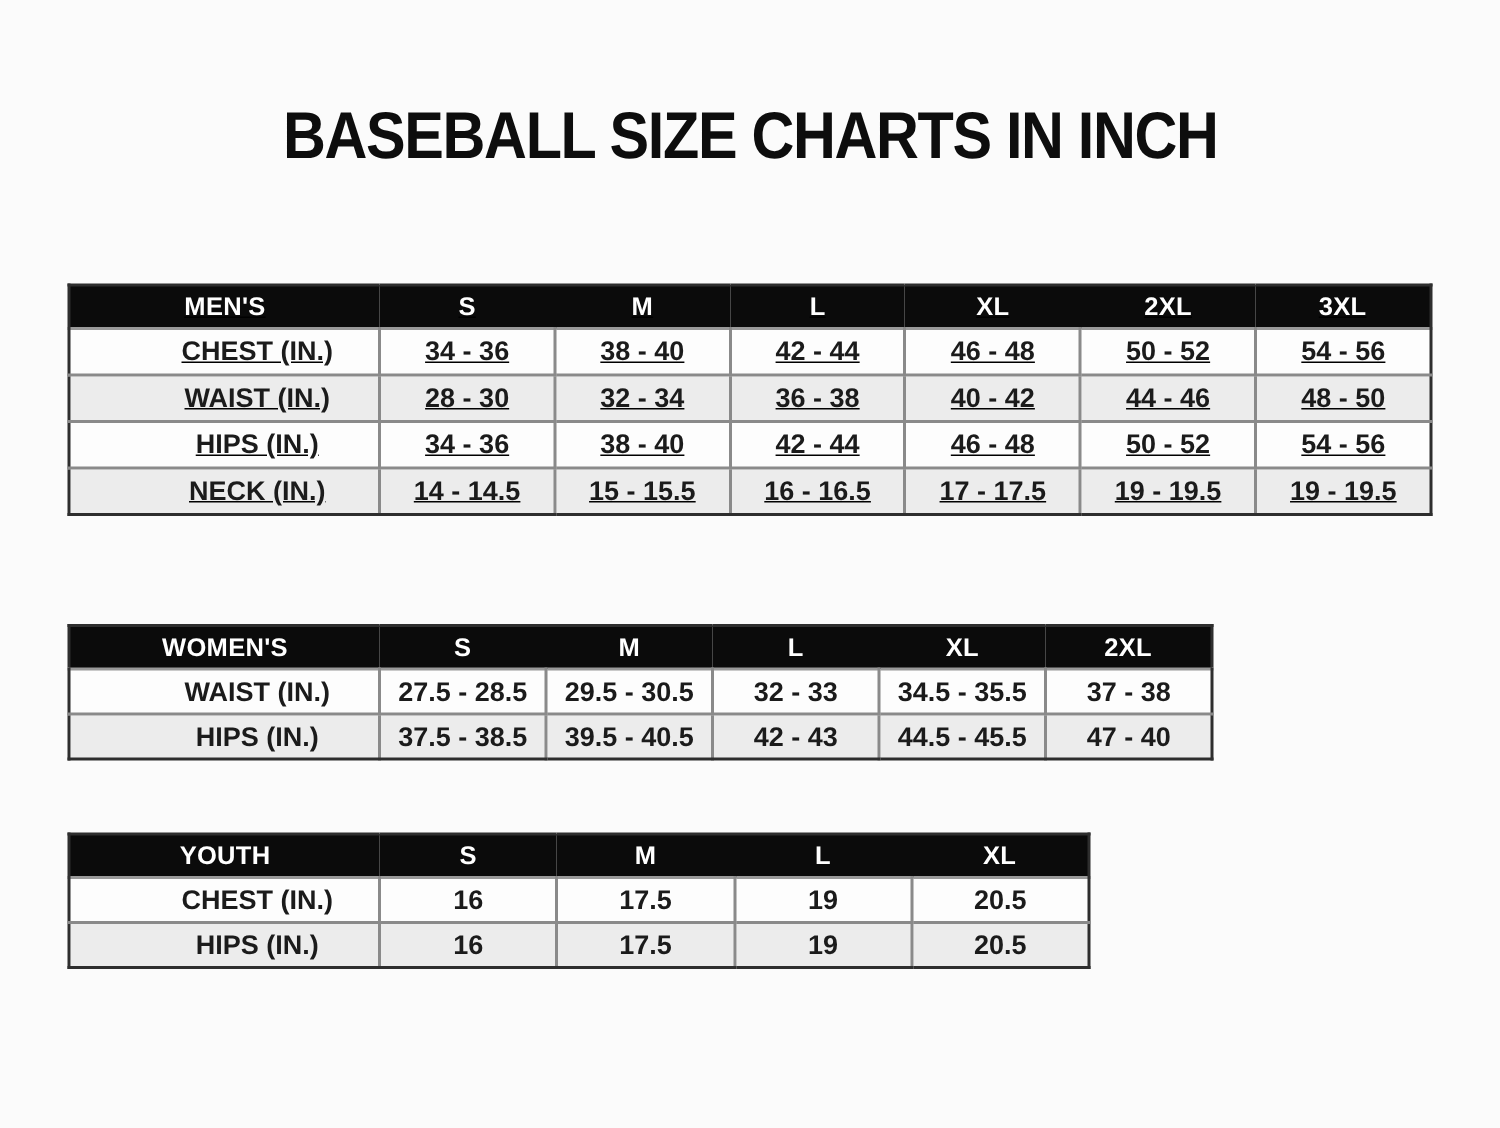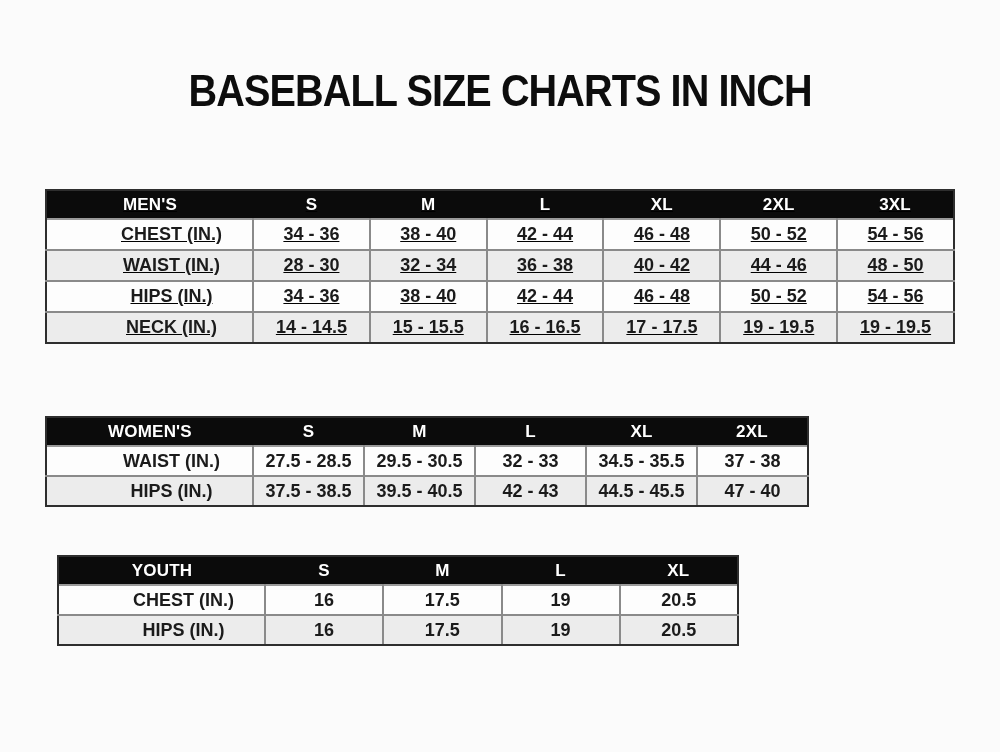--- a/index.html
+++ b/index.html
@@ -37,21 +37,21 @@
     white-space: nowrap;
   }
   .page-title .condense {
     display: inline-block;
     transform: scaleX(0.9);
     transform-origin: center;
   }
   .table-wrap { position: absolute; left: 45px; }
   .table-wrap.mens   { top: 189px; width: 910px; text-decoration: underline; }
   .table-wrap.womens { top: 376px; width: 764px; margin-top: 40px; }
-  .table-wrap.youth  { top: 555px; width: 682px; margin-left: 12px; }
+  .table-wrap.youth  { top: 555px; width: 682px; }
 
   table.size-table {
     border-collapse: collapse;
     table-layout: fixed;
     width: 100%;
     font-weight: 700;
     color: var(--body-text);
     border: 2px solid var(--outer-border);
   }
   table.size-table col.label-col { width: 207px; }

